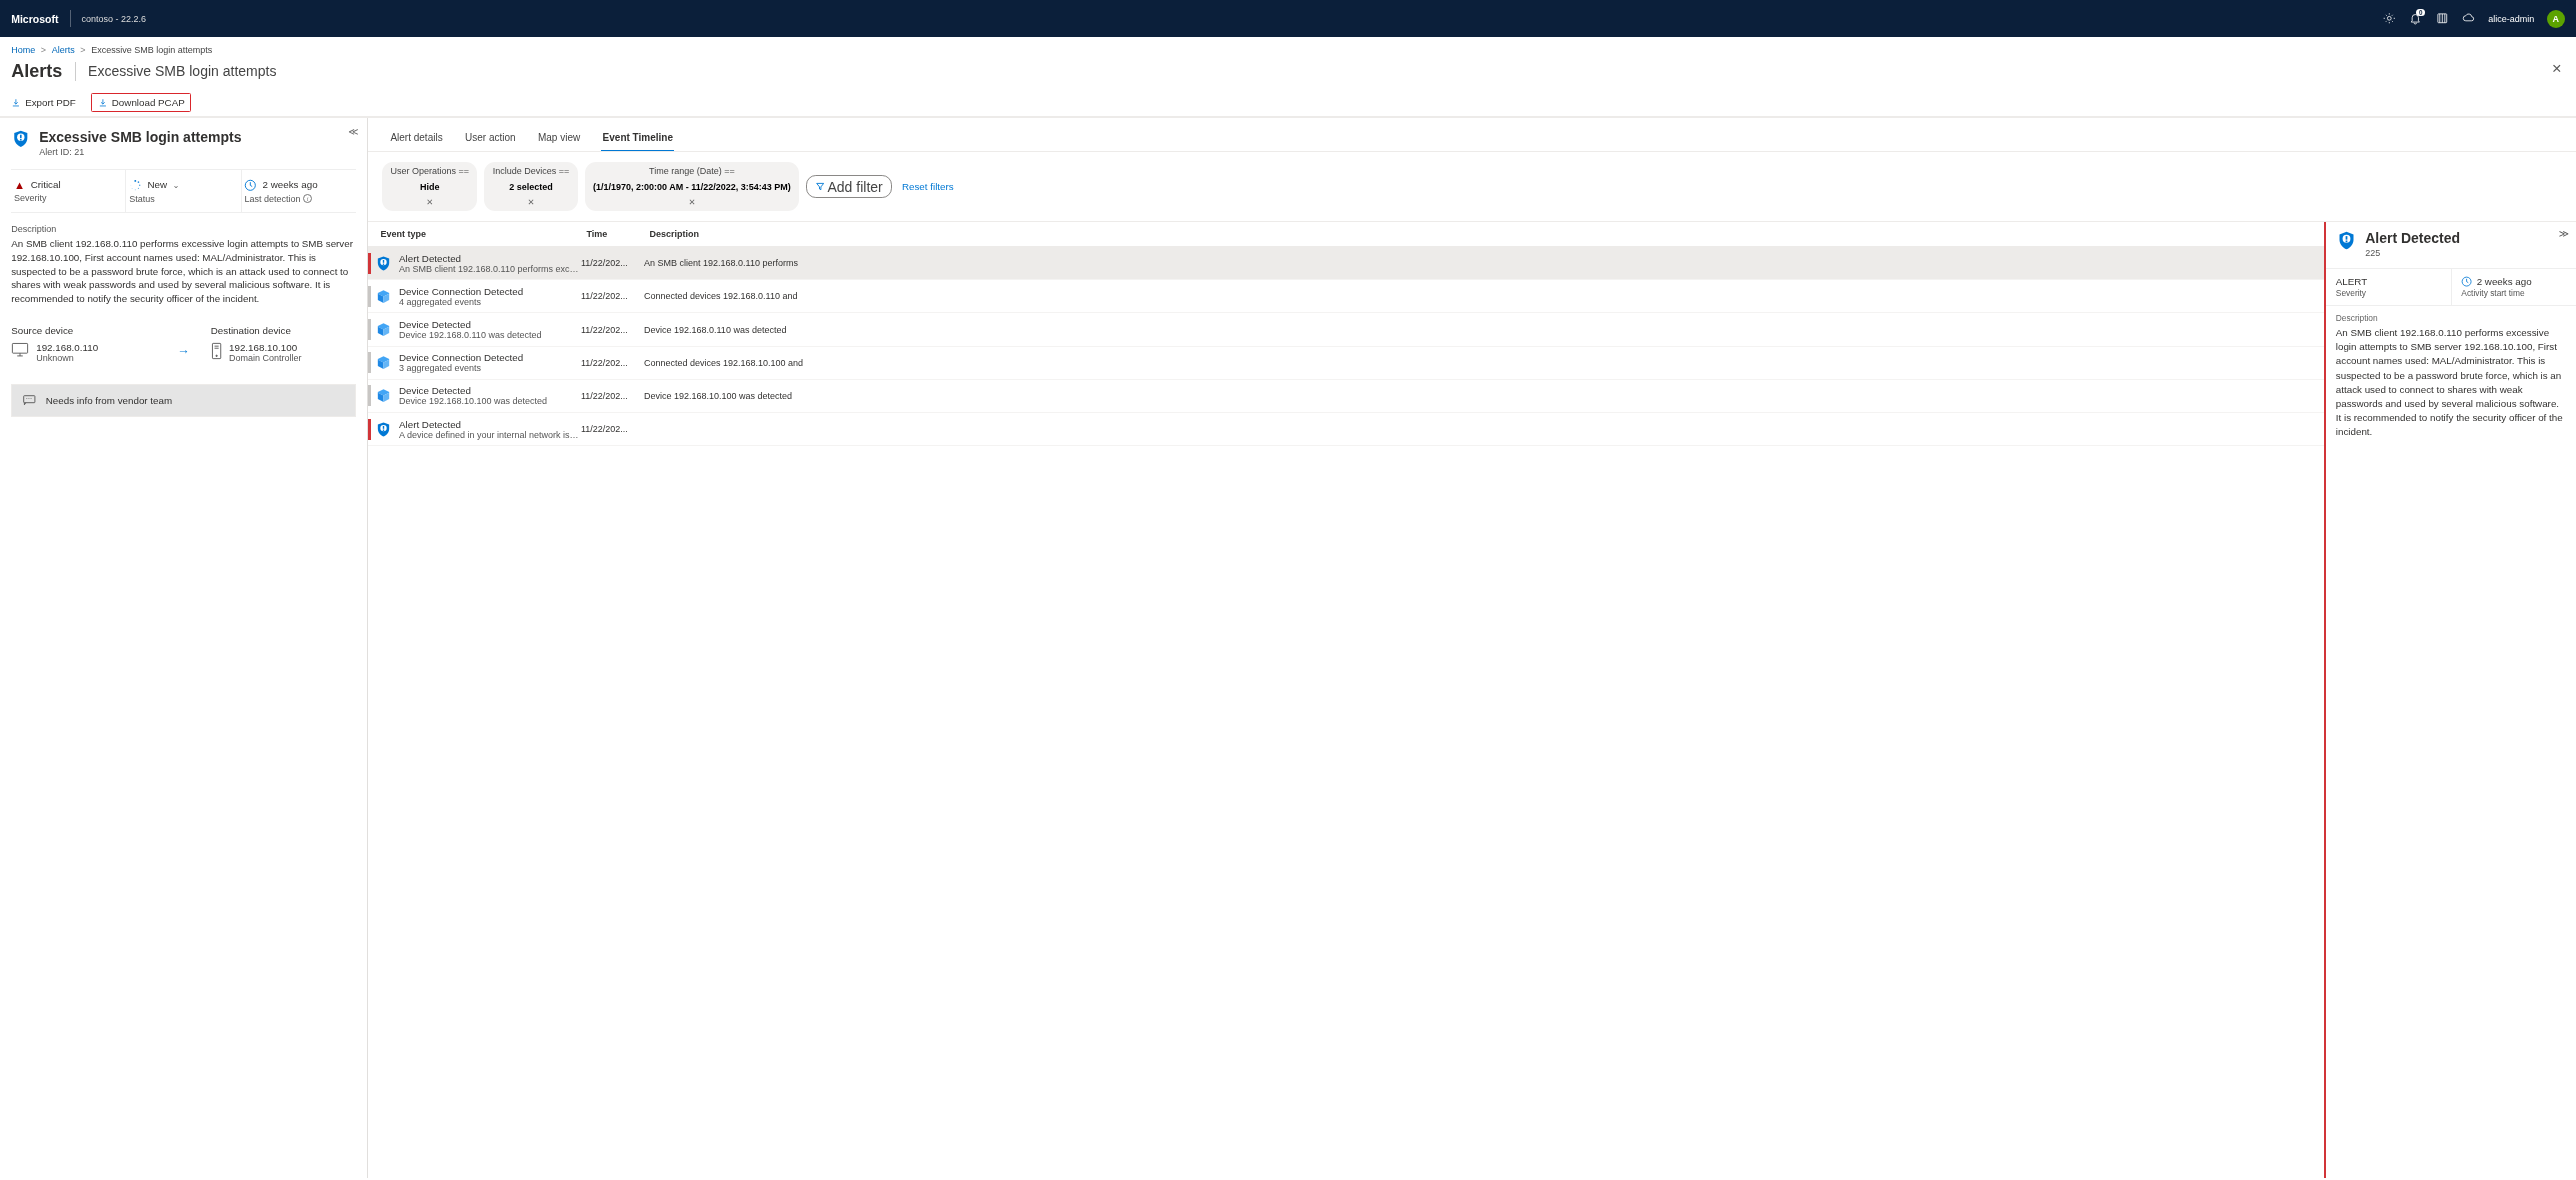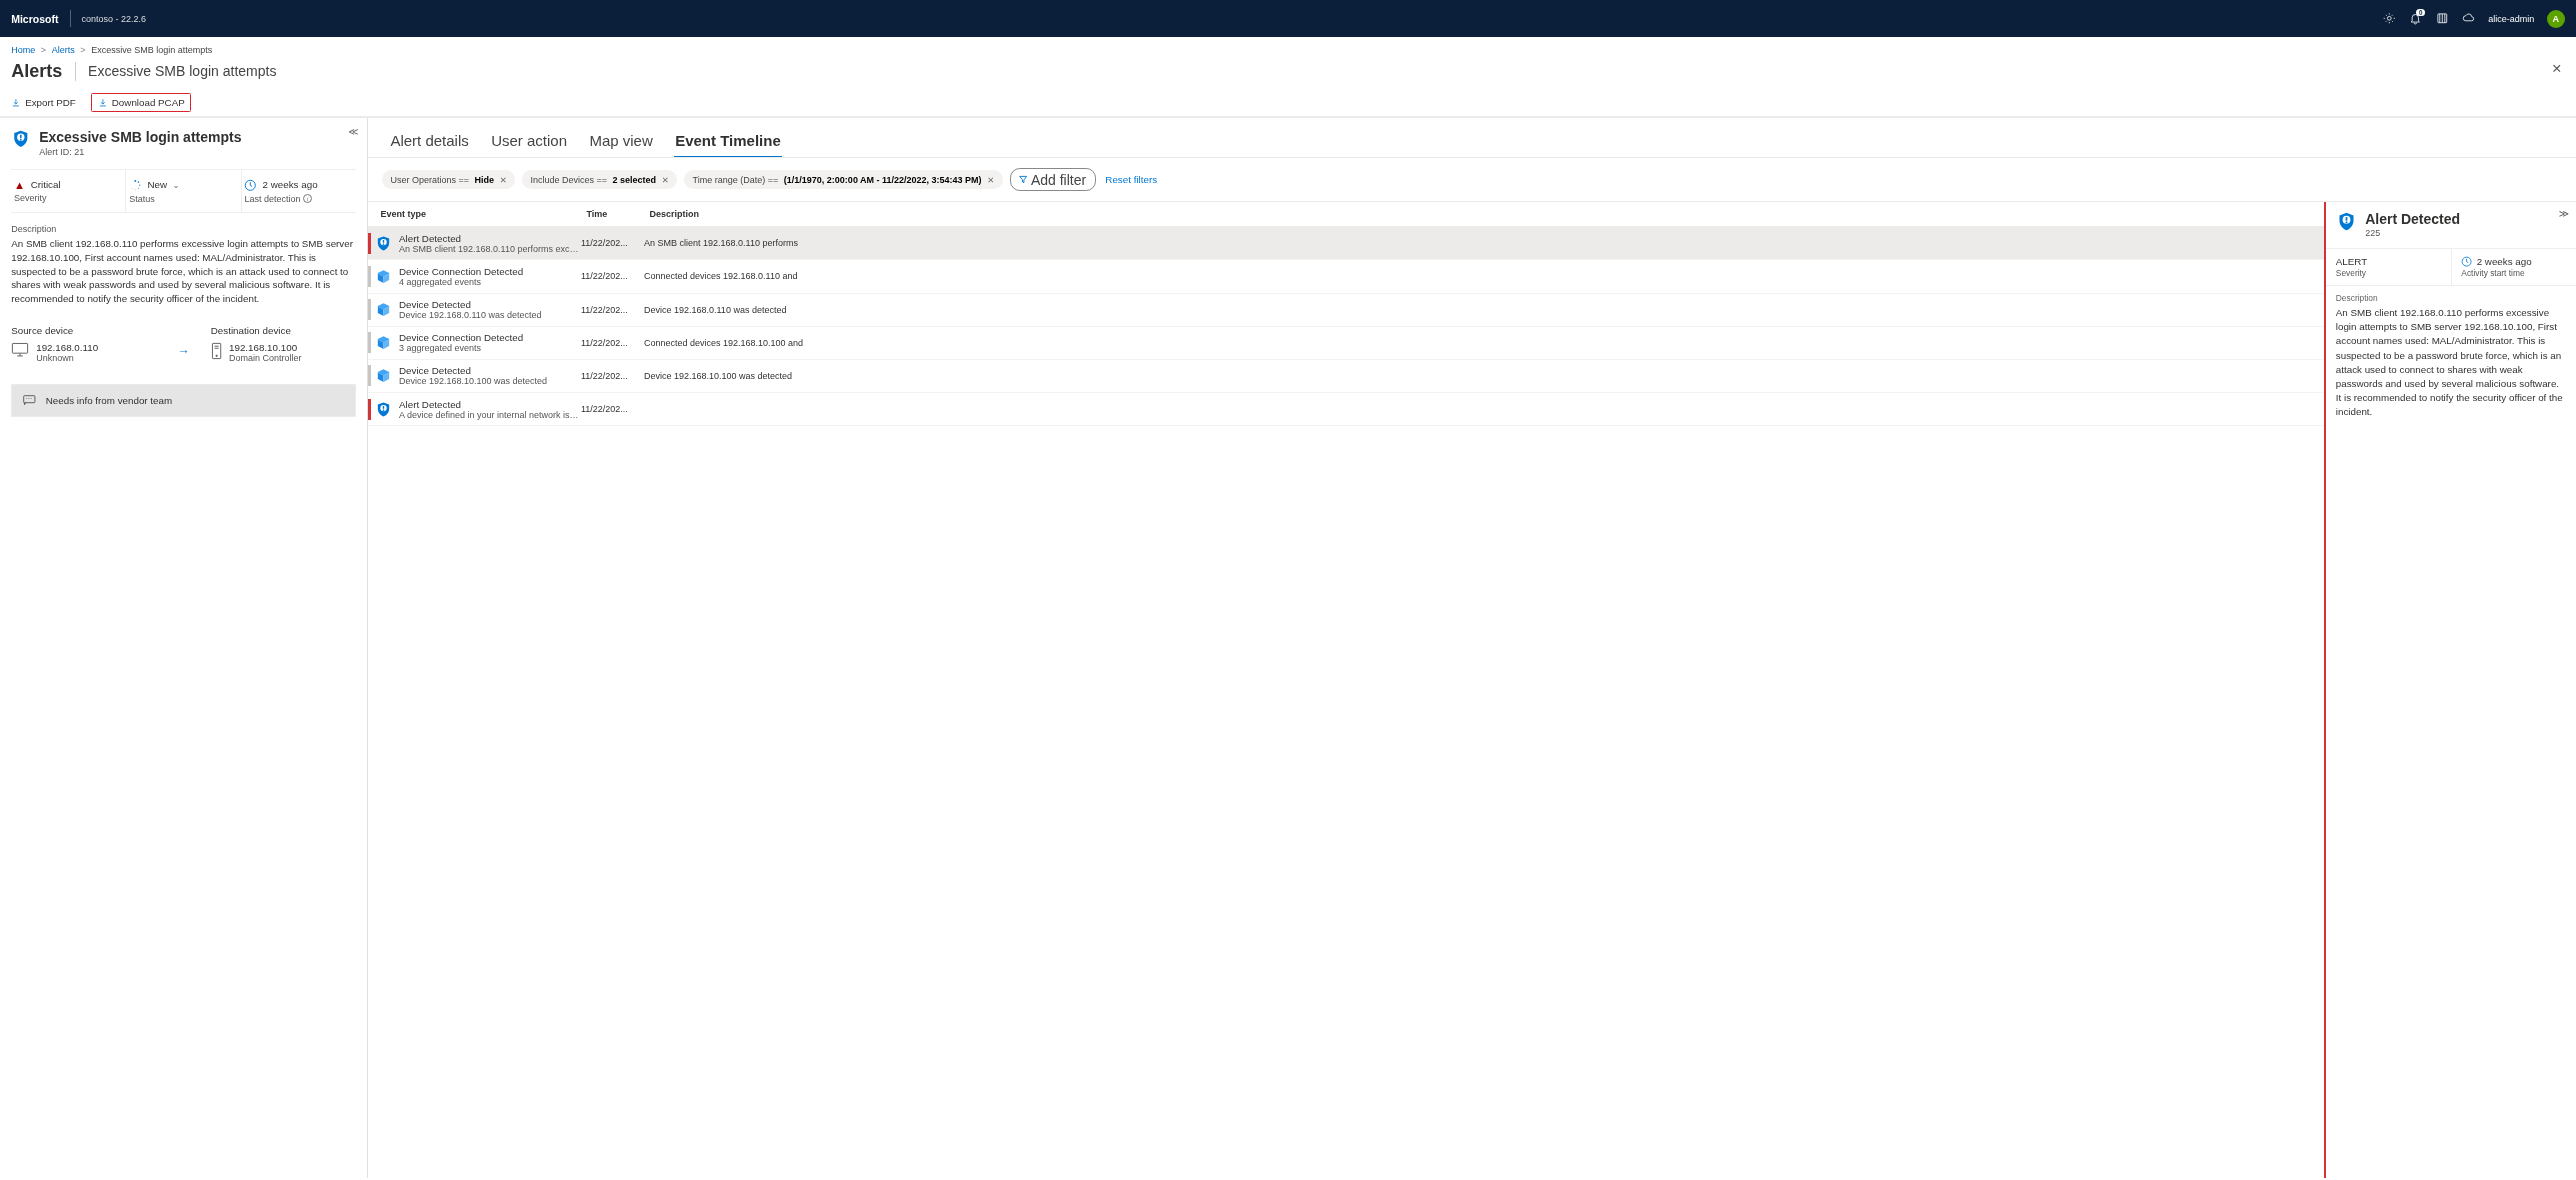--- a/index.html
+++ b/index.html
@@ -67,25 +67,25 @@
   .device-line1 { font-size: 9.8px; font-weight: 400; }
   .device-line2 { font-size: 9px; color: #555; }
   .arrow-between { color: #0078d4; font-size: 12.6px; align-self: center; margin-top: 11.2px; }
 
   .note-row { margin-top: 21px; background: #e5e5e5; padding: 9.8px 11.2px; display: flex; align-items: center; gap: 9.8px; border: 0.7px solid #edebe9; }
   .note-icon { width: 12.6px; height: 9.8px; }
 
   
   .right-panel { flex: 1; display: flex; flex-direction: column; overflow: hidden; }
   .tabs-row { display: flex; gap: 19.6px; padding: 9.8px 21px 0; border-bottom: 0.7px solid #edebe9; }
-  .tab { padding: 4.2px 1.4px 7px; font-size: 15px; color: #444; cursor: pointer; border-bottom: 1.4px solid transparent; }
+  .tab { padding: 4.2px 1.4px 7px; font-size: 10px; color: #444; cursor: pointer; border-bottom: 1.4px solid transparent; }
   .tab.active { border-bottom-color: #0078d4; font-weight: 600; color: #323130; }
 
   .filters-row { display: flex; flex-wrap: wrap; gap: 7px; padding: 9.8px 14px; align-items: center; }
-  .filter-pill { background: #f3f2f1; border-radius: 11.2px; padding: 4.2px 8.4px; font-size: 9px; display: flex; align-items: center; gap: 5.6px; color: #444; }
+  .filter-pill { background: #f3f2f1; border-radius: 11.2px; padding: 4.2px 8.4px; font-size: 9px; display: flex; align-items: center; gap: 5.6px; color: #444; flex-direction: column; }
   .filter-pill b { color: #000; }
   .pill-x { cursor: pointer; color: #666; font-size: 8.4px; }
   .add-filter { border: 0.7px solid #8a8886; border-radius: 9.8px; padding: 2.8px 8.4px; font-size: 14px; color: #444; cursor: pointer; display: flex; align-items: center; gap: 3.5px; }
   .reset-filters { color: #0078d4; font-size: 9.8px; cursor: pointer; margin-left: 2.8px; }
 
   .timeline-body { display: flex; flex: 1; overflow: hidden; border-top: 0.7px solid #edebe9; }
 
   .events-table { flex: 1; overflow-y: auto; }
   .table-header { display: flex; padding: 7px 8.4px; font-size: 9px; font-weight: 600; border-bottom: 0.7px solid #edebe9; color: #323130; }
   .col-type { flex: 0 0 210px; padding-left: 4.2px; }

